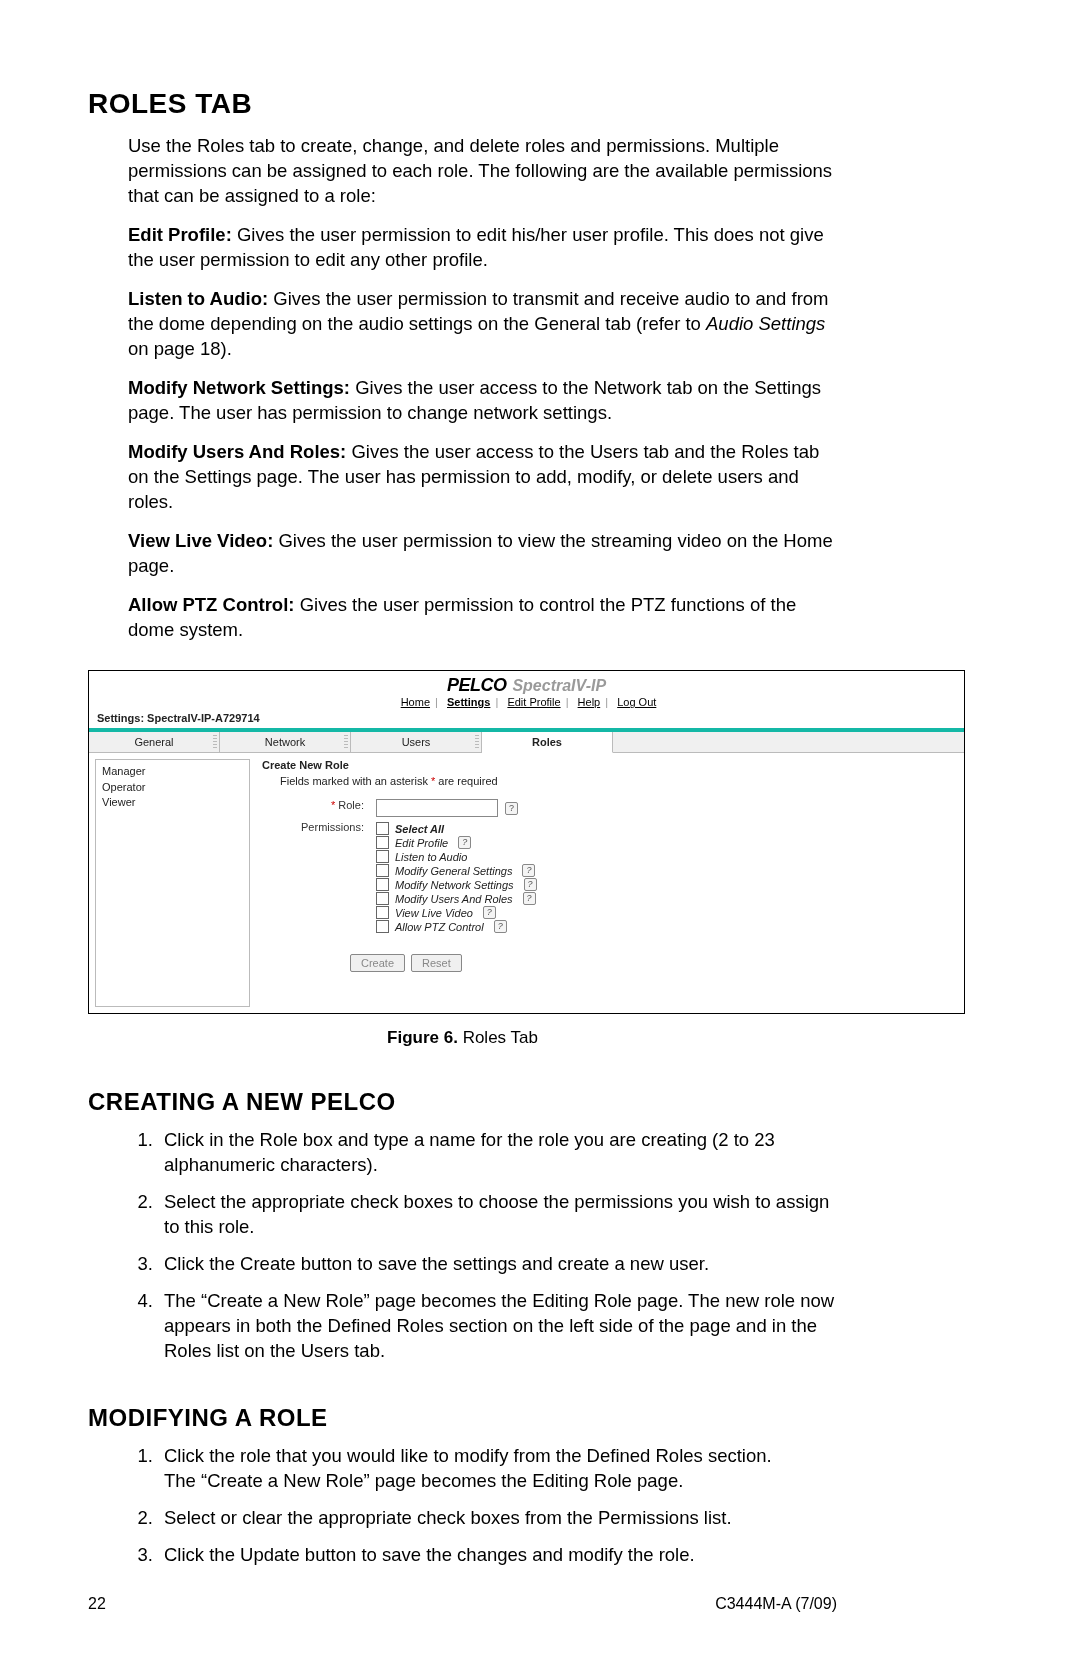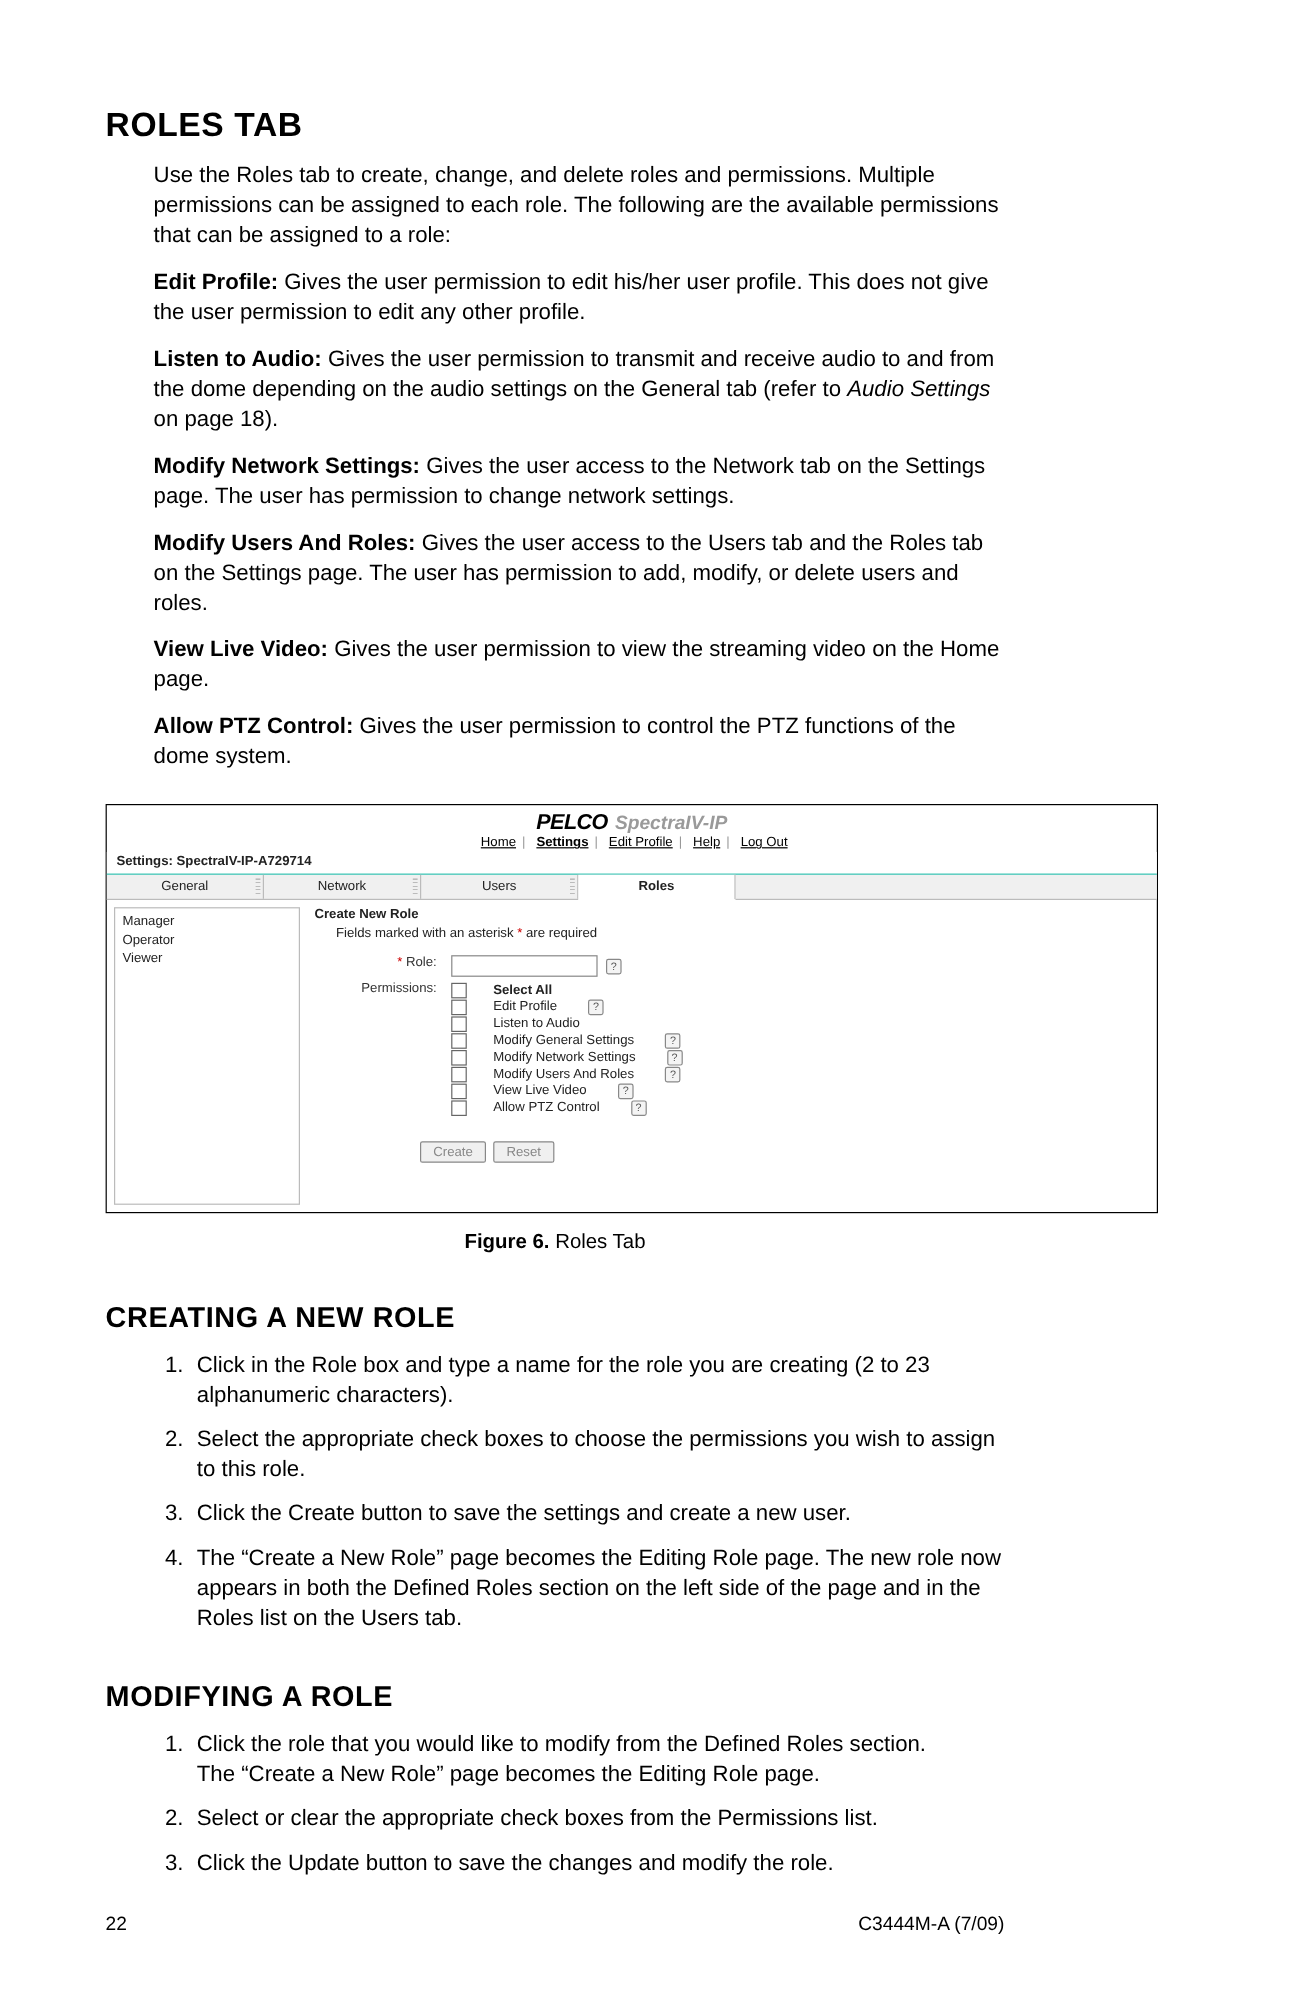--- a/index.html
+++ b/index.html
@@ -103,21 +103,21 @@
     text-decoration: underline;
     margin-left: 4px;
     color: #000;
   }
   .top-links .sep { text-decoration: none; color: #999; margin: 0 2px; }
   .top-links .current { font-weight: 700; }
   .breadcrumb {
     font-weight: 700;
     font-size: 11px;
     padding: 2px 8px 4px 8px;
-    border-bottom: 1px solid #14b8a6;
+    border-bottom: 4px solid #14b8a6;
     background: #fff;
   }
   .tabs-row {
     display: flex;
     border-bottom: 1px solid #bbb;
     background: #f0f0f0;
   }
   .tab {
     border-right: 1px solid #bbb;
     padding: 4px 0;
@@ -177,23 +177,24 @@
     font-size: 9px;
     line-height: 11px;
     text-align: center;
     color: #555;
     margin-left: 4px;
     vertical-align: middle;
     background: #f4f4f4;
   }
   .perm-row {
     display: flex;
-    align-items: flex-start;
-    gap: 22px;
+    align-items: center;
+    gap: 6px;
     margin: 1px 0;
+    font-style: italic;
   }
   .cbox {
     width: 11px; height: 11px;
     border: 1px solid #666;
     background: #fff;
     display: inline-block;
   }
   .btns {
     margin-top: 18px;
     margin-left: 88px;
@@ -360,21 +361,21 @@
         </div>
       </div>
     </div>
 
     <div class="figure-caption">
       <b>Figure 6.</b>
       <span>Roles Tab</span>
     </div>
   </div>
 
-  <h2 class="subheading">CREATING A NEW ROLE</h2>
+  <h2 class="subheading">CREATING A NEW PELCO</h2>
   <ol class="steps">
     <li>Click in the Role box and type a name for the role you are creating (2 to 23 alphanumeric characters).</li>
     <li>Select the appropriate check boxes to choose the permissions you wish to assign to this role.</li>
     <li>Click the Create button to save the settings and create a new user.</li>
     <li>The “Create a New Role” page becomes the Editing Role page. The new role now appears in both the Defined Roles section on the left side of the page and in the Roles list on the Users tab.</li>
   </ol>
 
   <h2 class="subheading">MODIFYING A ROLE</h2>
   <ol class="steps">
     <li>

